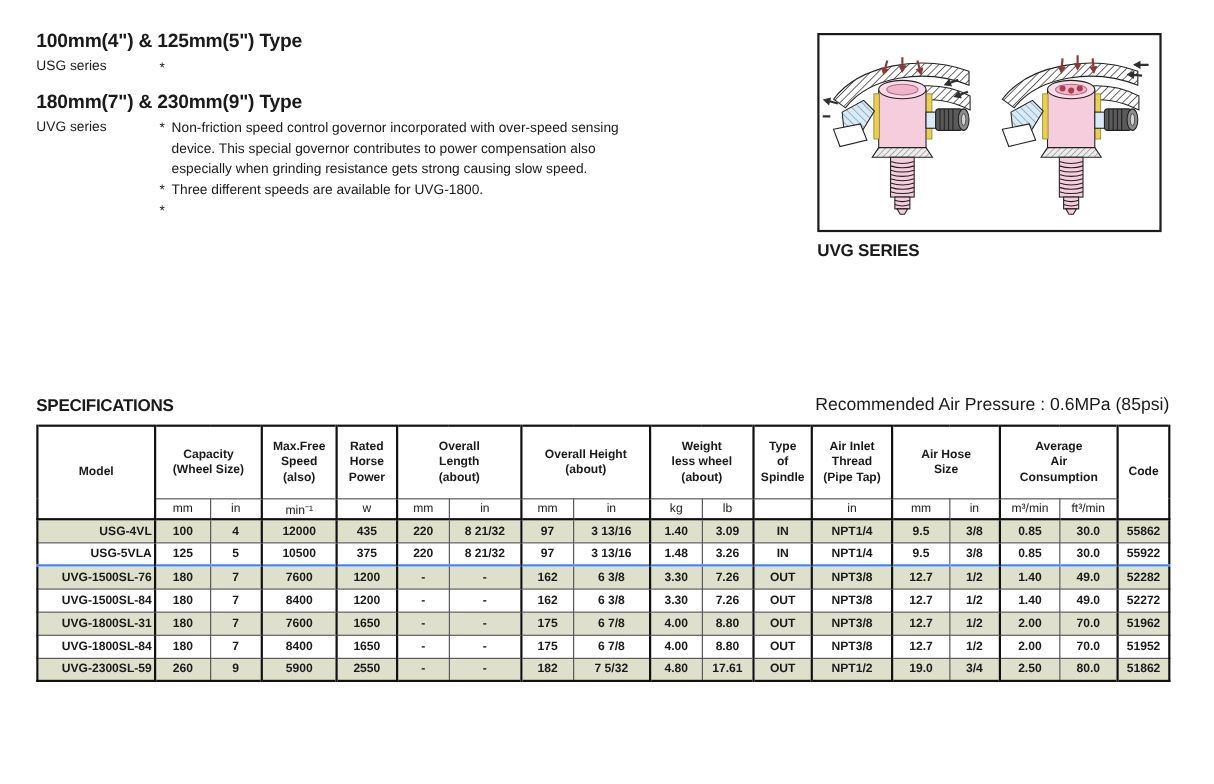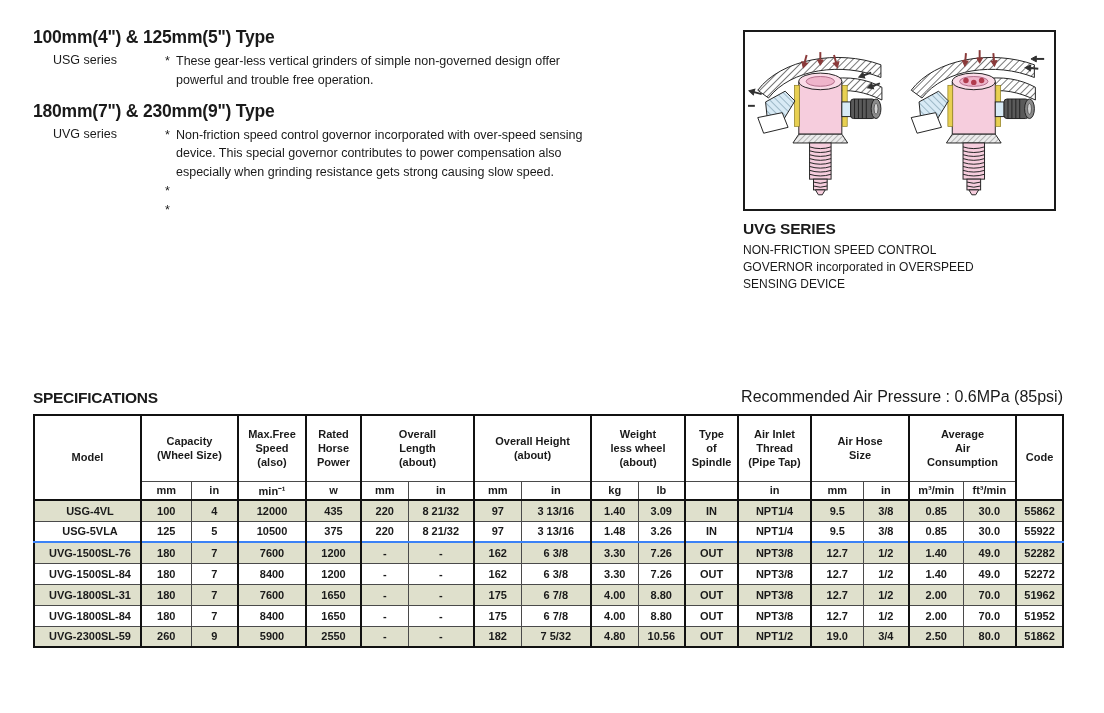--- a/index.html
+++ b/index.html
@@ -4,89 +4,88 @@
 <style>
   * { box-sizing: border-box; }
   html, body { margin: 0; padding: 0; background: #ffffff; }
   body { font-family: "Liberation Sans", sans-serif; color: #1a1a1a; }
   .page { position: relative; width: 1104px; height: 713px; background: #fff; overflow: hidden; }
 
   
   .intro { position: absolute; left: 33px; top: 27px; width: 700px; }
   .type-heading { font-size: 17.5px; font-weight: bold; margin: 0 0 4px 0; letter-spacing: -0.2px; }
   .type-heading.second { margin-top: 11px; }
-  .series-row { display: flex; align-items: flex-start; margin-left: 20px; }
+  .series-row { display: flex; align-items: flex-start; }
   .series-label { width: 112px; flex: 0 0 112px; font-size: 12.5px; padding-top: 1px; }
   .bullets { flex: 1; }
   .bullet { display: flex; font-size: 12.5px; line-height: 1.5; }
   .bullet .star { width: 11px; flex: 0 0 11px; }
   .bullet .btxt { white-space: pre-line; }
 
   
   .figure-area { position: absolute; left: 743px; top: 30px; width: 313px; }
   .figure-box { width: 313px; height: 181px; border: 2px solid #1a1a1a; background: #fff;
                 display: flex; align-items: center; justify-content: center; overflow: hidden; }
   .figure-title { font-size: 15.5px; font-weight: bold; margin: 9px 0 4px 0; letter-spacing: -0.2px; }
   .figure-caption { font-size: 12px; line-height: 1.42; margin: 0; white-space: pre-line; }
 
   
   .specs { position: absolute; left: 33px; top: 360px; width: 1030px; }
-  .specs-head { display: flex; justify-content: space-between; align-items: flex-end; margin-bottom: 7px; margin-top: 28px; }
+  .specs-head { display: flex; justify-content: space-between; align-items: flex-end; margin-bottom: 7px; }
   .specs-title { font-size: 15.5px; font-weight: bold; margin: 0; letter-spacing: -0.3px; }
   .air-note { font-size: 16px; padding-bottom: 1px; }
 
   table.spec { border-collapse: collapse; table-layout: fixed; width: 1029px;
                font-size: 11px; font-weight: bold; border: 2px solid #111; }
   table.spec th, table.spec td { border: 1px solid #4a4a4a; padding: 0 2px; overflow: hidden; }
   tr.labels th { height: 66px; white-space: pre-line; line-height: 1.3; font-weight: bold;
                  border-left: 2px solid #111; border-right: 2px solid #111; background: #fff; }
   tr.labels th.span2 { border-bottom: 2px solid #111; }
-  tr.units th { height: 19px; font-weight: bold; border-bottom: 2px solid #111; background: #fff; }
+  tr.units th { height: 19px; font-weight: normal; border-bottom: 2px solid #111; background: #fff; }
   tr.units th:nth-child(2), tr.units th:nth-child(3), tr.units th:nth-child(4),
   tr.units th:nth-child(6), tr.units th:nth-child(8), tr.units th:nth-child(10),
   tr.units th:nth-child(11), tr.units th:nth-child(12), tr.units th:nth-child(14),
   tr.units th:nth-child(16) { border-right: 2px solid #111; }
   tbody td { height: 21px; text-align: center; }
-  tbody td.model-cell { text-align: center; padding-left: 7px; }
+  tbody td.model-cell { text-align: right; padding-left: 7px; }
   tbody tr.shaded { background: #dfe0cc; }
   tbody tr.group-start td { border-top: 2px solid #3b82f6; }
   tbody td:nth-child(1), tbody td:nth-child(3), tbody td:nth-child(4), tbody td:nth-child(5),
   tbody td:nth-child(7), tbody td:nth-child(9), tbody td:nth-child(11), tbody td:nth-child(12),
   tbody td:nth-child(13), tbody td:nth-child(15), tbody td:nth-child(17) { border-right: 2px solid #111; }
 </style>
 </head>
 <body>
 
 <div class="page">
 
   <section class="intro">
     <h1 class="type-heading">100mm(4") &amp; 125mm(5") Type</h1>
     <div class="series-row">
       <div class="series-label">USG series</div>
       <div class="bullets">
         <div class="bullet">
           <span class="star">*</span>
-          <span class="btxt">These gear-less vertical grinders of simple non-governed design offer
-powerful and trouble free operation.</span>
         </div>
       </div>
     </div>
 
     <h1 class="type-heading second">180mm(7") &amp; 230mm(9") Type</h1>
     <div class="series-row">
       <div class="series-label">UVG series</div>
       <div class="bullets">
         <div class="bullet">
           <span class="star">*</span>
           <span class="btxt">Non-friction speed control governor incorporated with over-speed sensing
 device. This special governor contributes to power compensation also
 especially when grinding resistance gets strong causing slow speed.</span>
         </div>
         <div class="bullet">
           <span class="star">*</span>
+          <span class="btxt">Three different speeds are available for UVG-1800.</span>
         </div>
         <div class="bullet">
           <span class="star">*</span>
         </div>
       </div>
     </div>
   </section>
 
   <aside class="figure-area">
     <div class="figure-box">
@@ -160,23 +159,20 @@
           </g>
           <g fill="#b13b4e">
             <circle cx="223" cy="44" r="2.8"></circle>
             <circle cx="231" cy="46" r="2.8"></circle>
             <circle cx="239" cy="44" r="2.8"></circle>
           </g>
         </g>
       </svg>
     </div>
     <h2 class="figure-title">UVG SERIES</h2>
-    <p class="figure-caption">NON-FRICTION SPEED CONTROL
-GOVERNOR incorporated in OVERSPEED
-SENSING DEVICE</p>
   </aside>
 
   <section class="specs">
     <div class="specs-head">
       <h2 class="specs-title">SPECIFICATIONS</h2>
       <div class="air-note">Recommended Air Pressure : 0.6MPa (85psi)</div>
     </div>
 
     <table class="spec">
       <colgroup>
@@ -375,21 +371,21 @@
             <td class="model-cell">UVG-2300SL-59</td>
             <td>260</td>
             <td>9</td>
             <td>5900</td>
             <td>2550</td>
             <td>-</td>
             <td>-</td>
             <td>182</td>
             <td>7 5/32</td>
             <td>4.80</td>
-            <td>10.56</td>
+            <td>17.61</td>
             <td>OUT</td>
             <td>NPT1/2</td>
             <td>19.0</td>
             <td>3/4</td>
             <td>2.50</td>
             <td>80.0</td>
             <td>51862</td>
           </tr>
         </tbody>
     </table>

